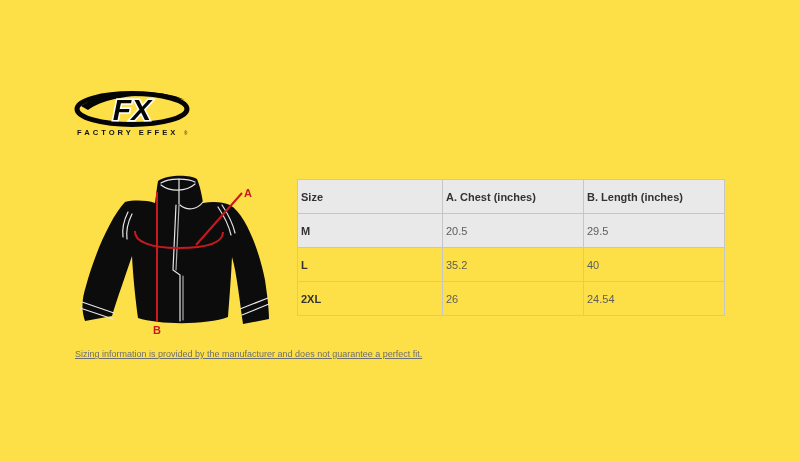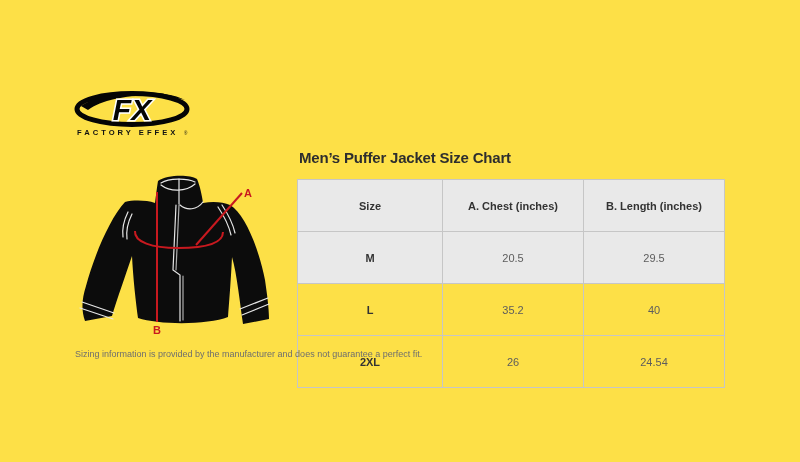--- a/index.html
+++ b/index.html
@@ -23,36 +23,37 @@
   table.size-table {
     position: absolute; left: 297px; top: 179px;
     width: 427px;
     border-collapse: collapse; table-layout: fixed;
     font-size: 11px;
     border: 1px solid #adadad;
   }
   table.size-table th, table.size-table td {
     border: 1px solid #c6c6c6;
     height: 27px;
-    text-align: center; vertical-align: middle;
-    padding: 12px;
+    text-align: left; vertical-align: middle;
+    padding: 3px;
   }
   table.size-table thead th {
     background: #e9e9e9; color: #333333; font-weight: bold;
   }
   table.size-table tr.alt td { background: #e9e9e9; }
   table.size-table td.size-col { font-weight: bold; color: #333333; }
   table.size-table td.val { color: #5d5d5d; font-weight: normal; }
 
   .jacket { position: absolute; left: 70px; top: 158px; }
 
   .disclaimer {
     position: absolute; left: 75px; top: 348px;
     font-size: 9px; color: #6e6e6e; line-height: 13px;
     width: 420px;
+    text-decoration: underline;
   }
   svg text { font-family: "Liberation Sans", sans-serif; }
 </style>
 </head>
 <body>
 
 <div class="page">
 
   <svg class="logo" width="118" height="48" viewBox="0 0 118 48">
     <ellipse cx="58" cy="18" rx="55" ry="15.5" fill="none" stroke="#050505" stroke-width="5"></ellipse>
@@ -90,21 +91,20 @@
     </g>
     <g fill="none" stroke="#c8191f" stroke-width="2">
       <path d="M87,34 L87,164" stroke="#c8191f"></path>
       <path d="M65,73 C64,84 82,90 108,90 C136,90 153,85 153,74" stroke="#c8191f"></path>
       <path d="M126,87 L172,35" stroke="#c8191f"></path>
     </g>
     <text x="174" y="39" font-size="11" font-weight="bold" fill="#c8191f">A</text>
     <text x="87" y="176" text-anchor="middle" font-size="11" font-weight="bold" fill="#c8191f">B</text>
   </svg>
 
-  <div class="chart-title">Men’s Puffer Jacket Size Chart</div>
 
   <table class="size-table">
     <colgroup>
       <col style="width:145px">
         <col style="width:141px">
         <col style="width:141px">
     </colgroup>
     <thead>
       <tr>
         <th>Size</th>

